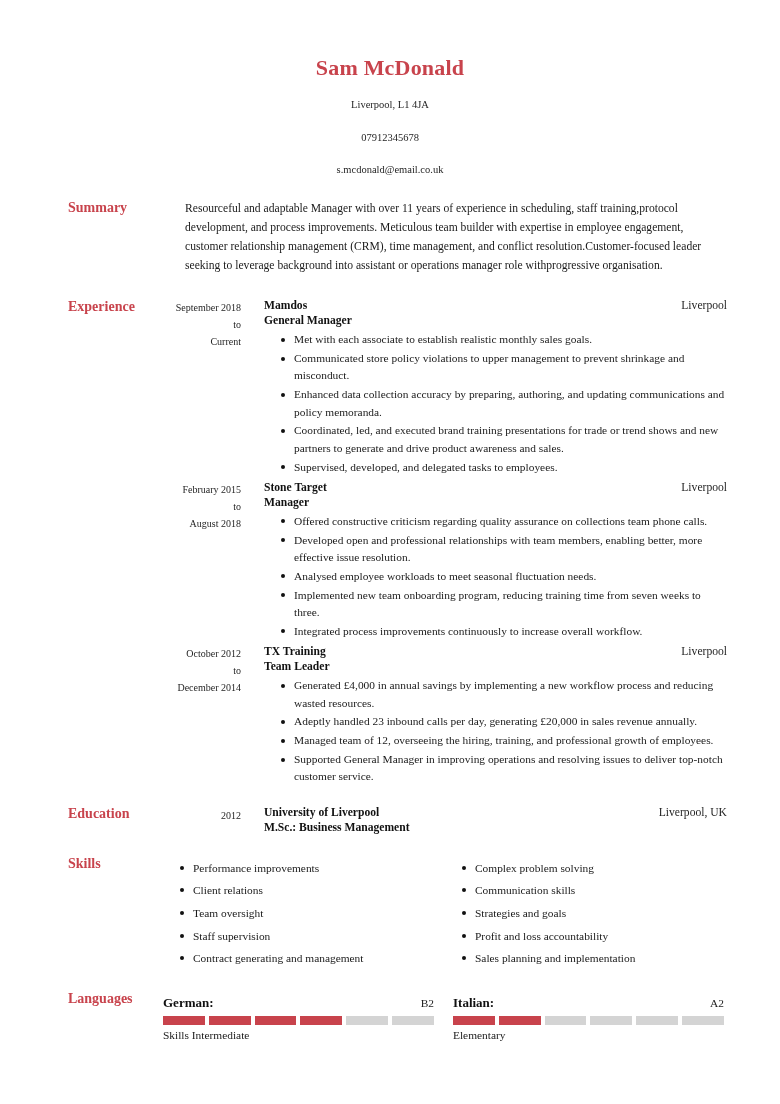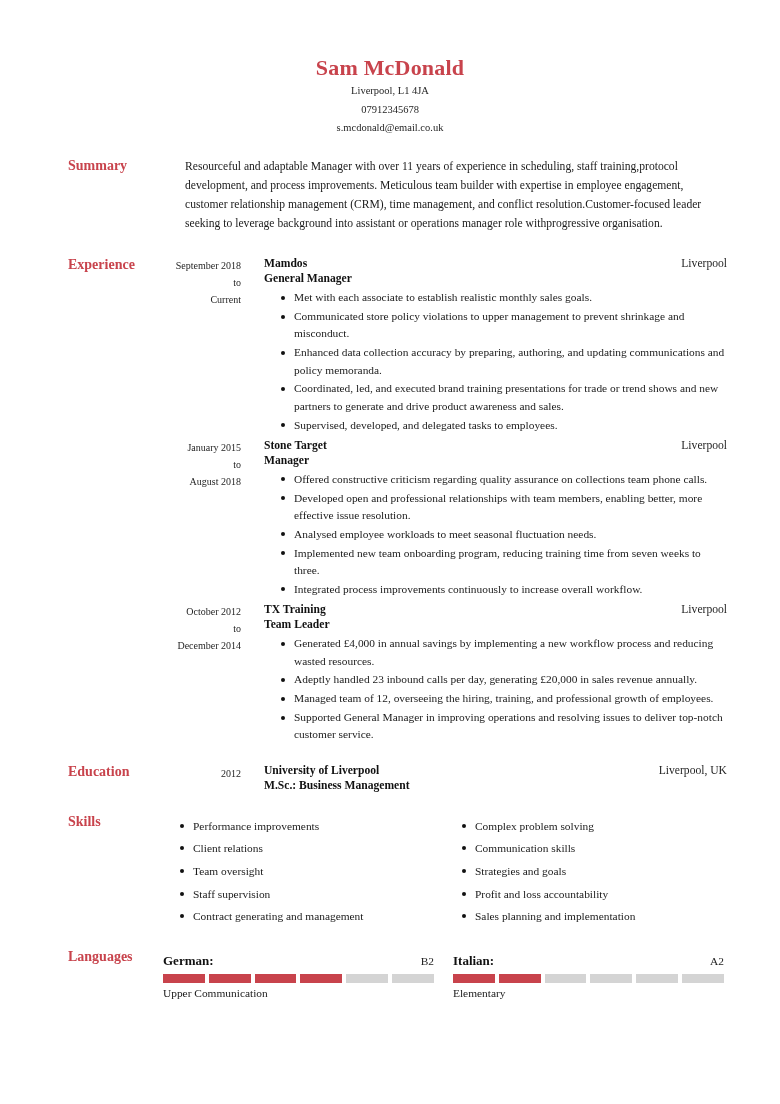--- a/index.html
+++ b/index.html
@@ -12,21 +12,21 @@
   }
   .page { position: relative; width: 780px; height: 968px; padding: 0; }
 
   
   .header { text-align: center; padding-top: 55px; }
   .name {
     font-size: 22px; font-weight: bold; color: #c8434c;
     letter-spacing: 0.2px; line-height: 1.2;
   }
   .contact-line {
-    font-size: 10.5px; color: #1f1f1f; line-height: 1.55; margin-top: 2px;
+    font-size: 10.5px; color: #1f1f1f; line-height: 1.55; margin-top: 16px;
   }
   .contact-line:first-of-type { margin-top: 7px; }
 
   
   .section { display: flex; align-items: flex-start; padding-left: 16px; }
   .section-head {
     width: 124px; flex: 0 0 124px;
     padding-left: 52px;
     font-size: 14px; font-weight: bold; color: #c8434c;
     line-height: 1.1; white-space: nowrap;
@@ -136,21 +136,21 @@
                 <li>Met with each associate to establish realistic monthly sales goals.</li>
                 <li>Communicated store policy violations to upper management to prevent shrinkage and misconduct.</li>
                 <li>Enhanced data collection accuracy by preparing, authoring, and updating communications and policy memoranda.</li>
                 <li>Coordinated, led, and executed brand training presentations for trade or trend shows and new partners to generate and drive product awareness and sales.</li>
                 <li>Supervised, developed, and delegated tasks to employees.</li>
               </ul>
             </div>
           </div>
           <div class="entry">
             <div class="entry-dates">
-              <div>January 2015</div>
+              <div>February 2015</div>
               <div>to</div>
               <div>August 2018</div>
             </div>
             <div class="entry-main">
               <div class="entry-top">
                 <div class="org">Stone Target</div>
                 <div class="loc">Liverpool</div>
               </div>
               <div class="role">Manager</div>
               <ul class="bullets">
@@ -240,21 +240,21 @@
               <div class="lang-level">B2</div>
             </div>
             <div class="lang-bar">
               <div class="seg on"></div>
               <div class="seg on"></div>
               <div class="seg on"></div>
               <div class="seg on"></div>
               <div class="seg"></div>
               <div class="seg"></div>
             </div>
-            <div class="lang-desc">Upper Communication</div>
+            <div class="lang-desc">Skills Intermediate</div>
           </div>
           <div class="lang-block">
             <div class="lang-top">
               <div class="lang-name">Italian:</div>
               <div class="lang-level">A2</div>
             </div>
             <div class="lang-bar">
               <div class="seg on"></div>
               <div class="seg on"></div>
               <div class="seg"></div>

